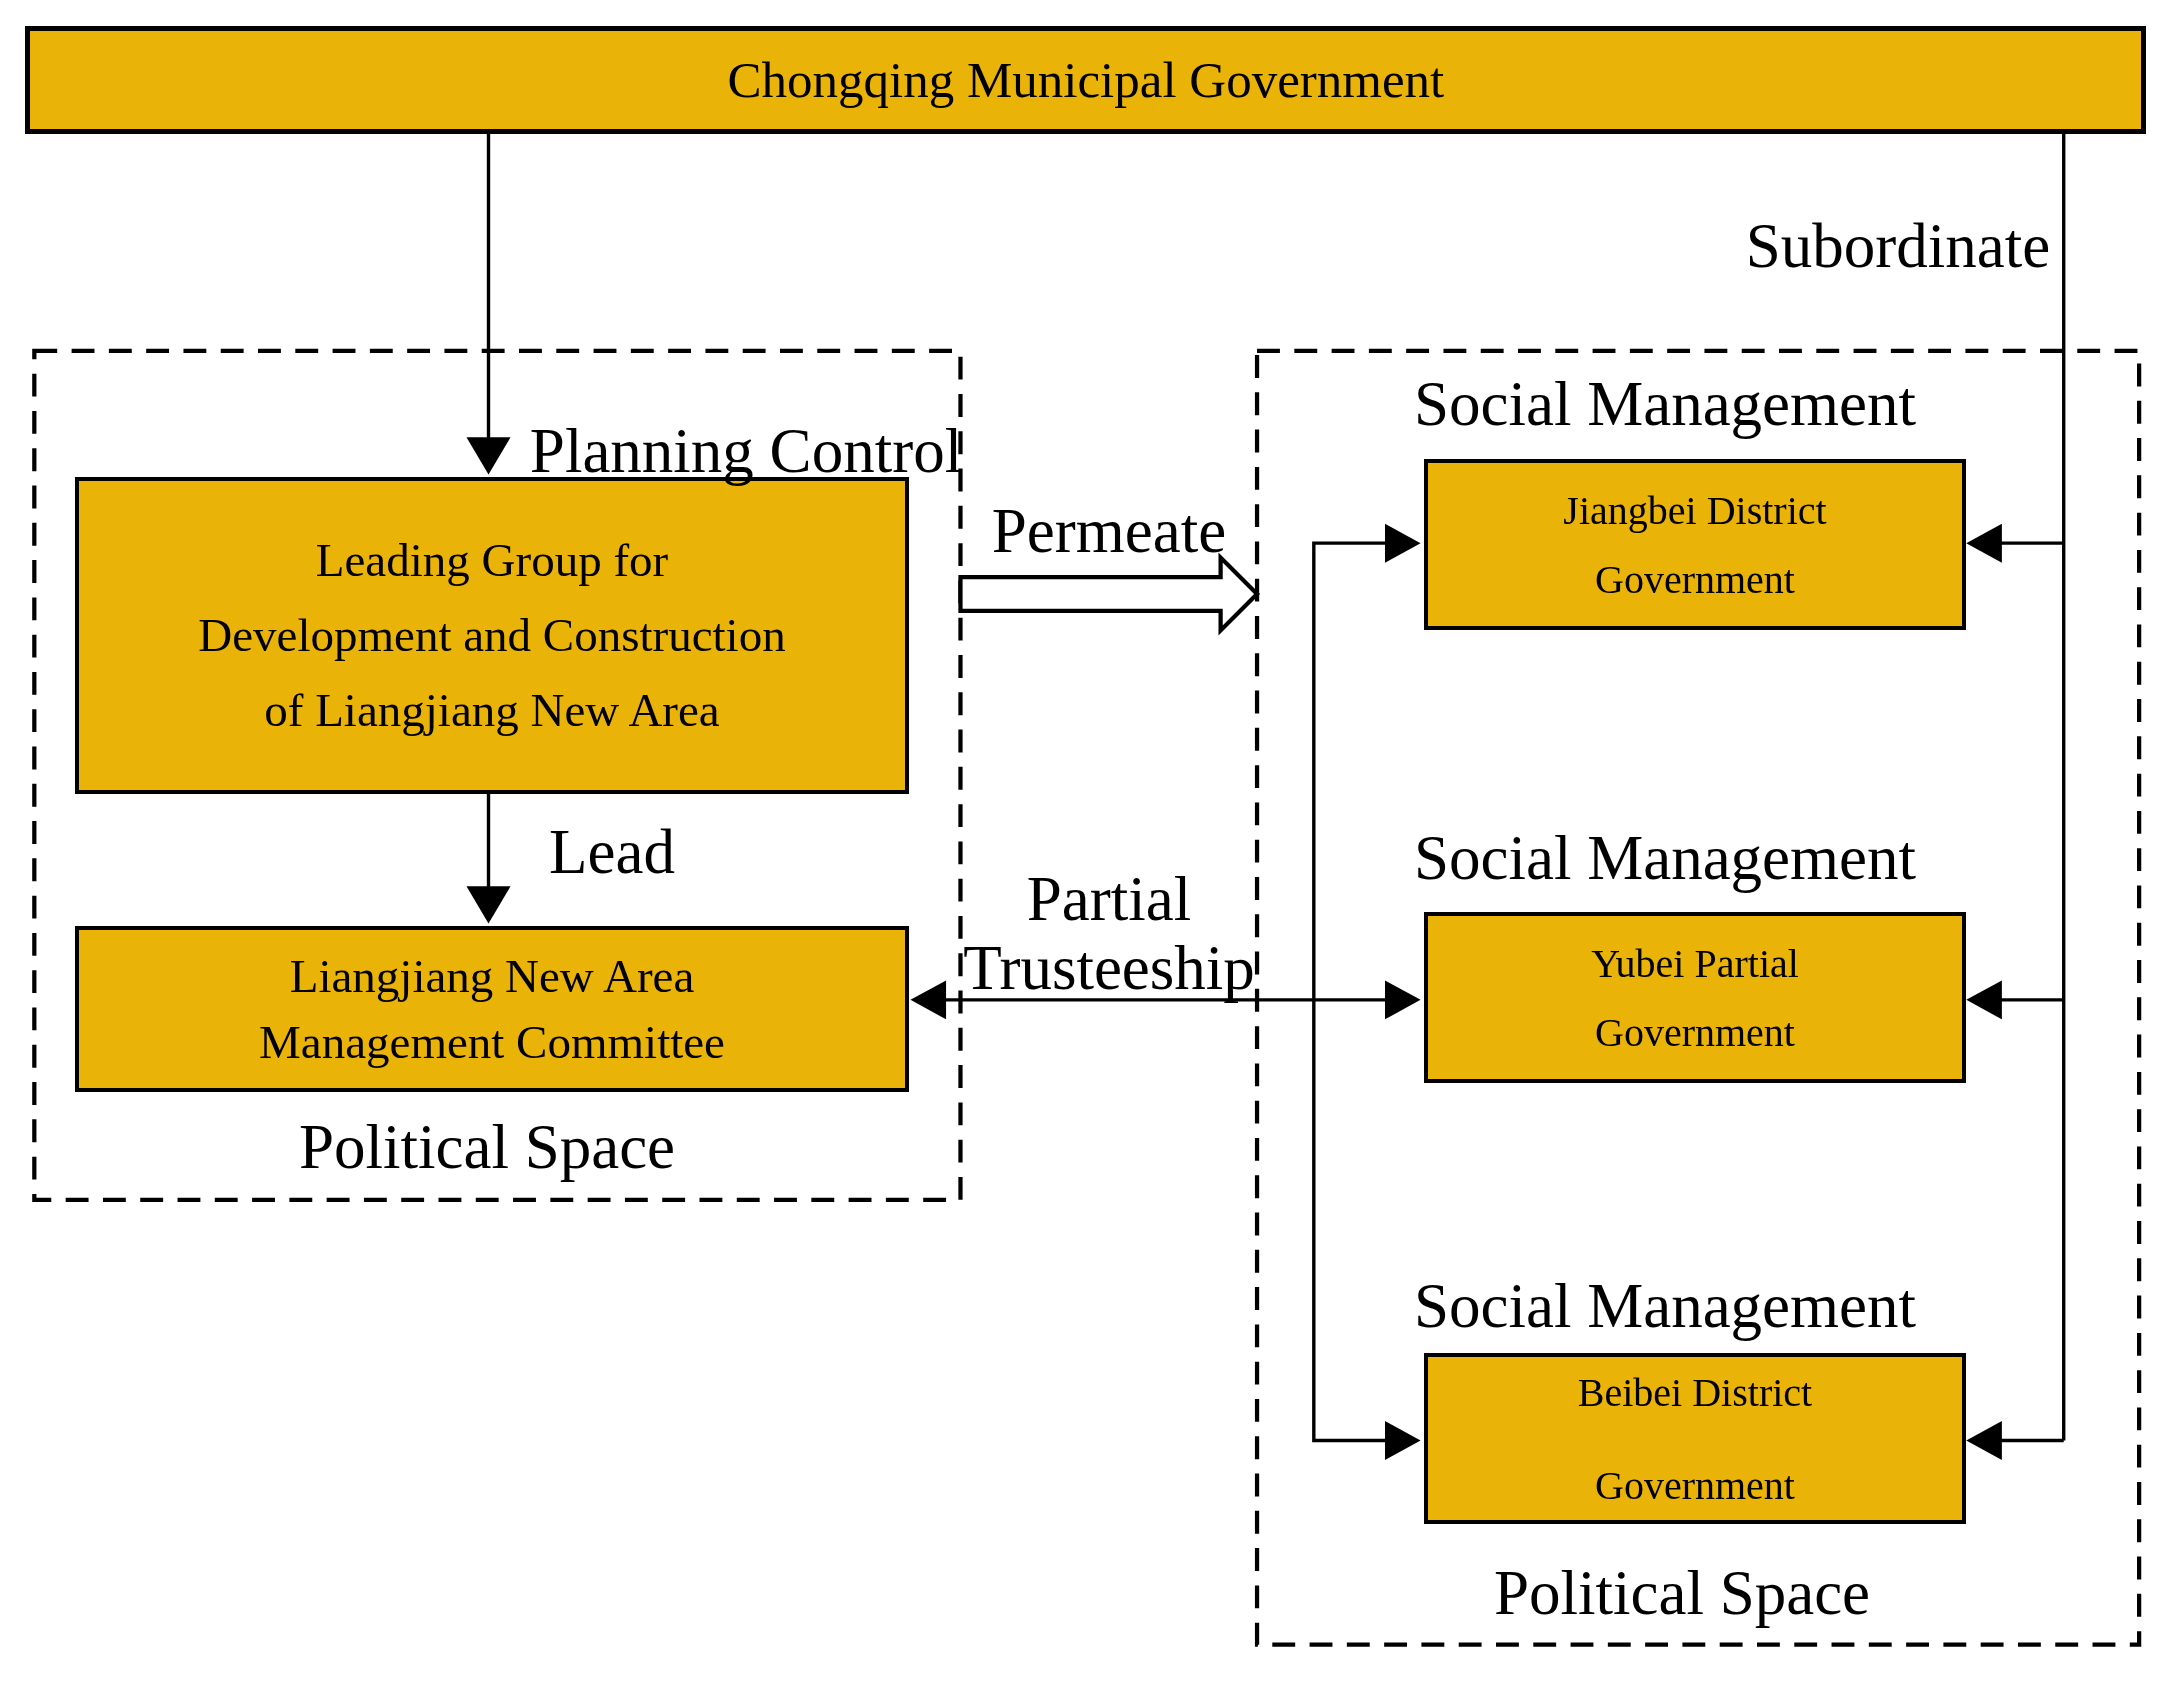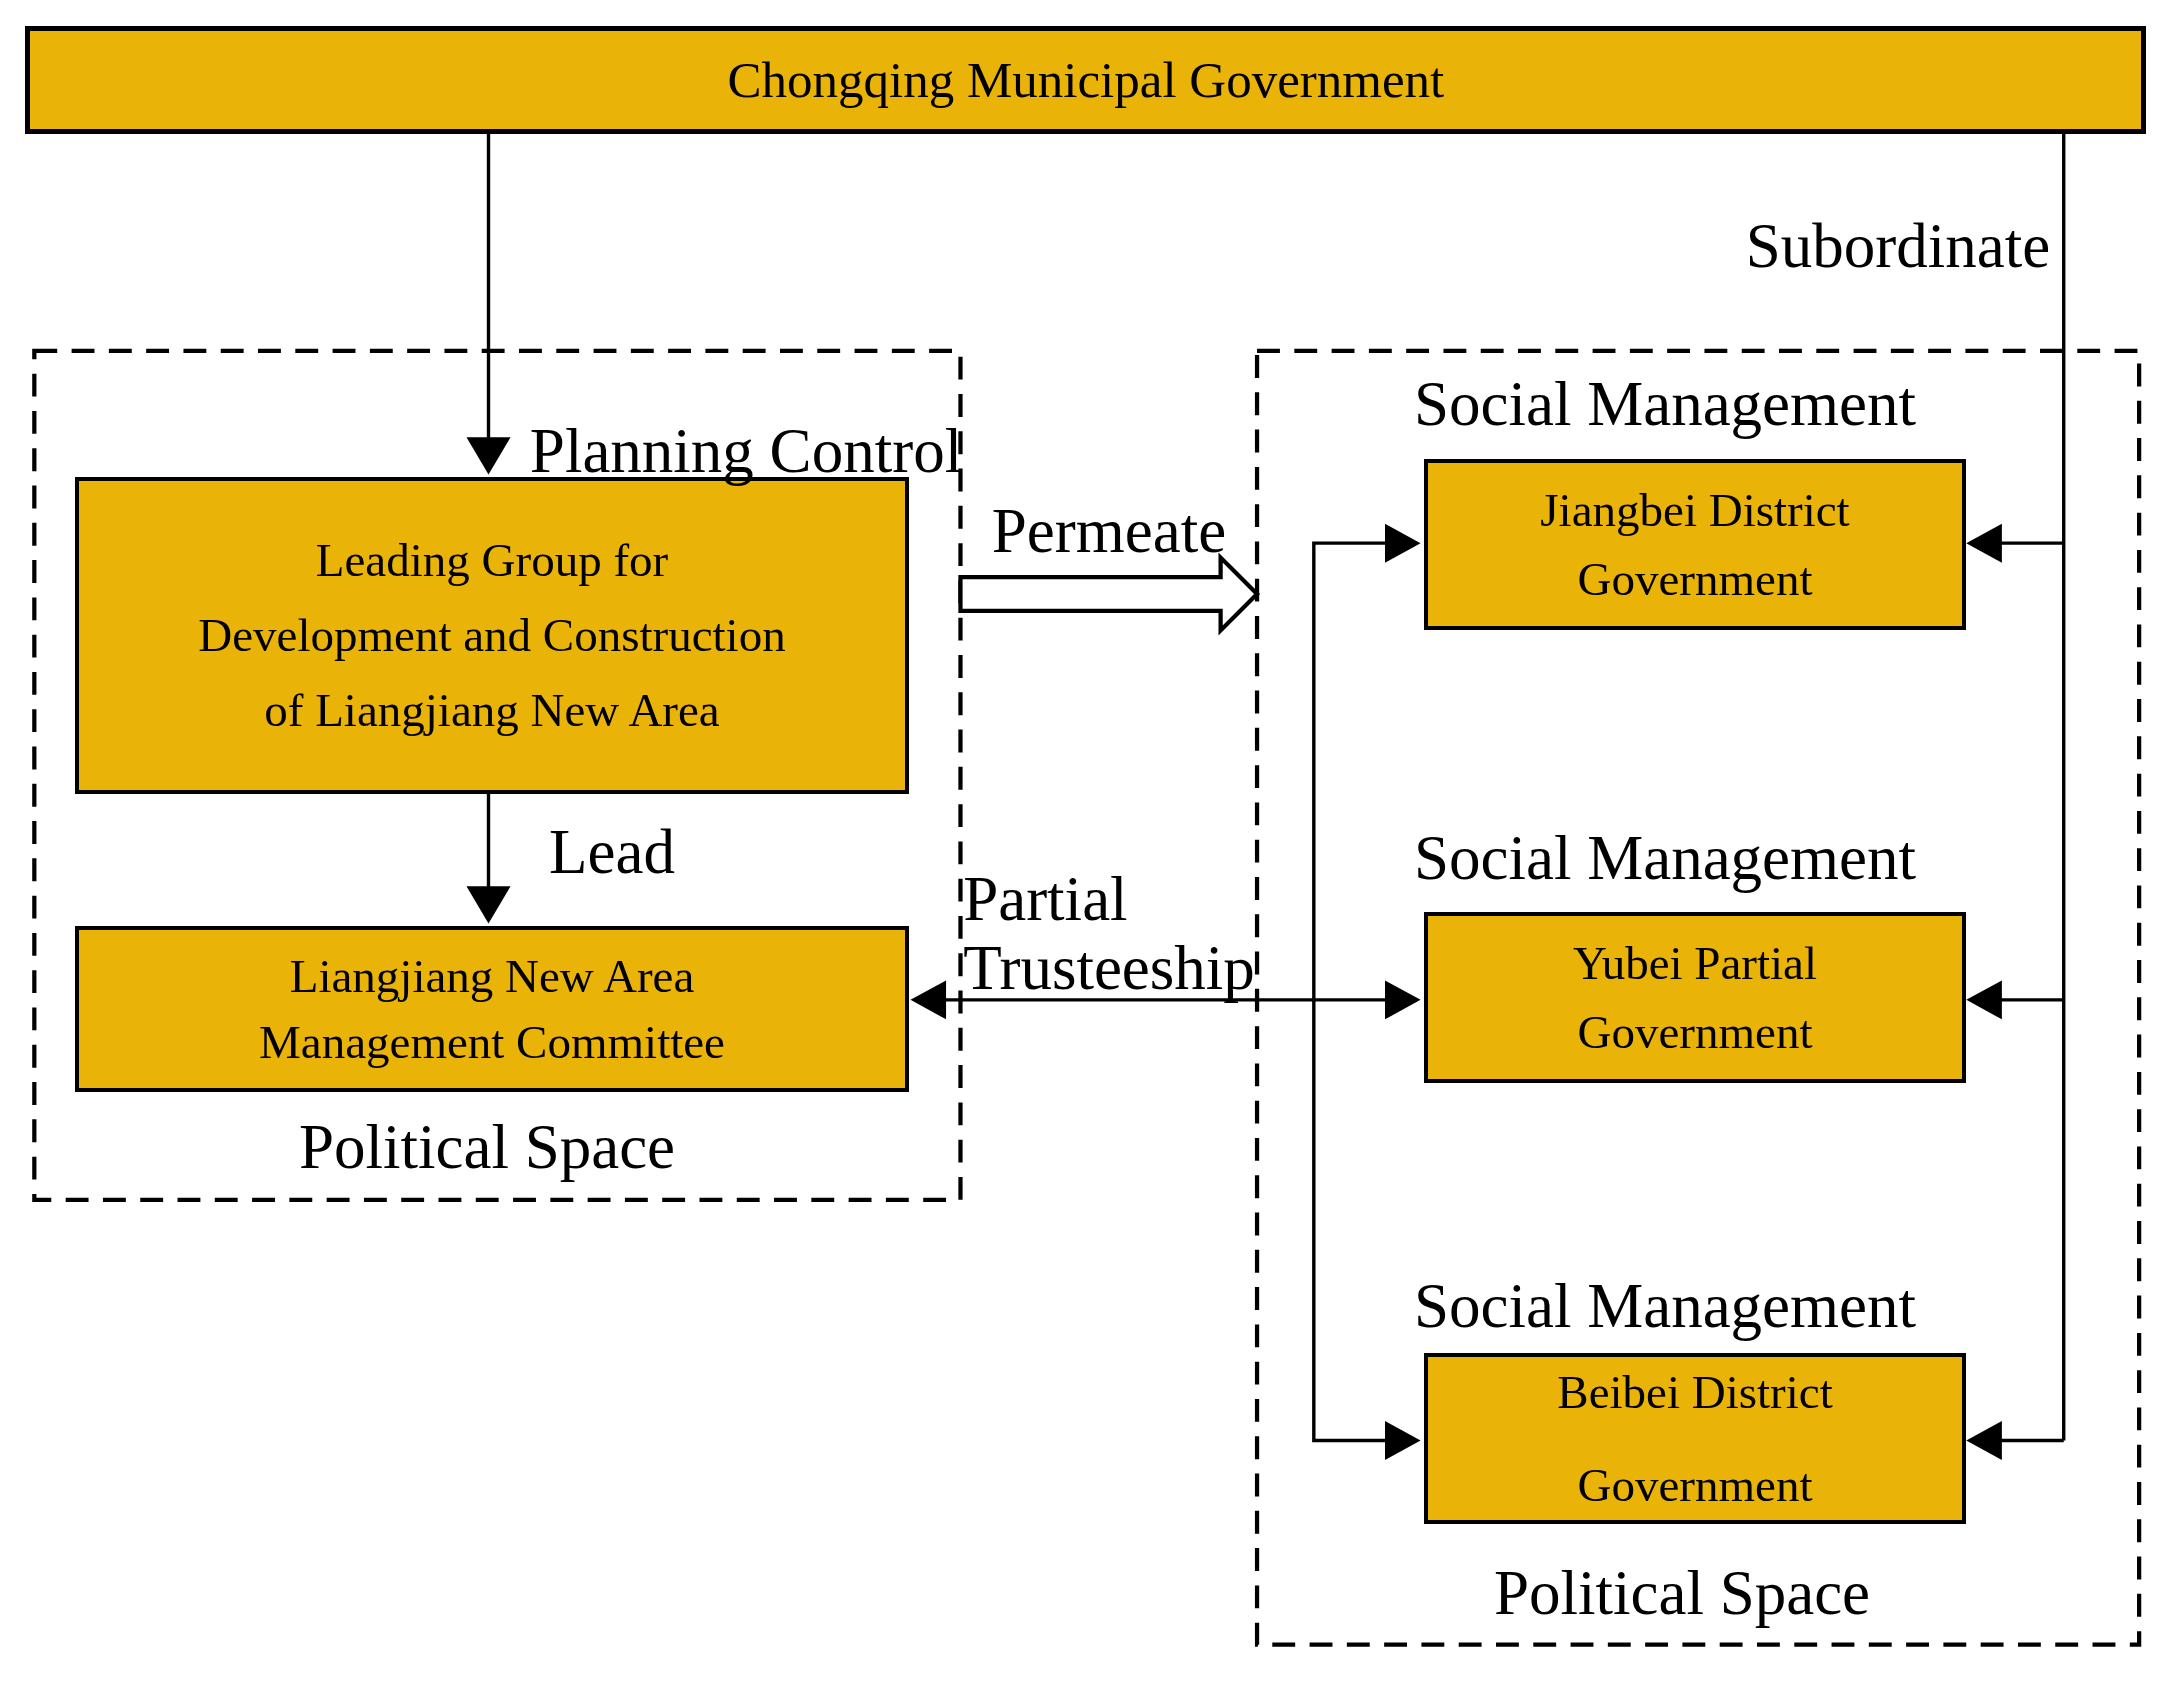--- a/index.html
+++ b/index.html
@@ -26,33 +26,33 @@
     flex-direction: column;
     align-items: center;
     justify-content: center;
     text-align: center;
   }
   .box span { display: block; white-space: nowrap; }
   .top-box { border-width: 5.1px; }
   .top-box span { font-size: 51px; line-height: 1; }
   .node-lg span { font-size: 47px; line-height: 75px; }
   .node-mc span { font-size: 47px; line-height: 66px; }
-  .node-district span { font-size: 47px; line-height: 69px; }
+  .node-district span { font-size: 40px; line-height: 69px; }
   .lbl {
     position: absolute;
     transform: translate(-50%, -50%);
     font-size: 63px;
     line-height: 1.1;
     white-space: nowrap;
     text-align: center;
   }
   .lbl-stack {
     display: flex;
     flex-direction: column;
-    align-items: flex-start;
+    align-items: center;
   }
   .lbl-stack span { line-height: 69px; }
 </style>
 </head>
 <body>
 
 <div class="canvas">
 
   <svg class="layer" viewBox="0 0 2567 1998" xmlns="http://www.w3.org/2000/svg">
 

